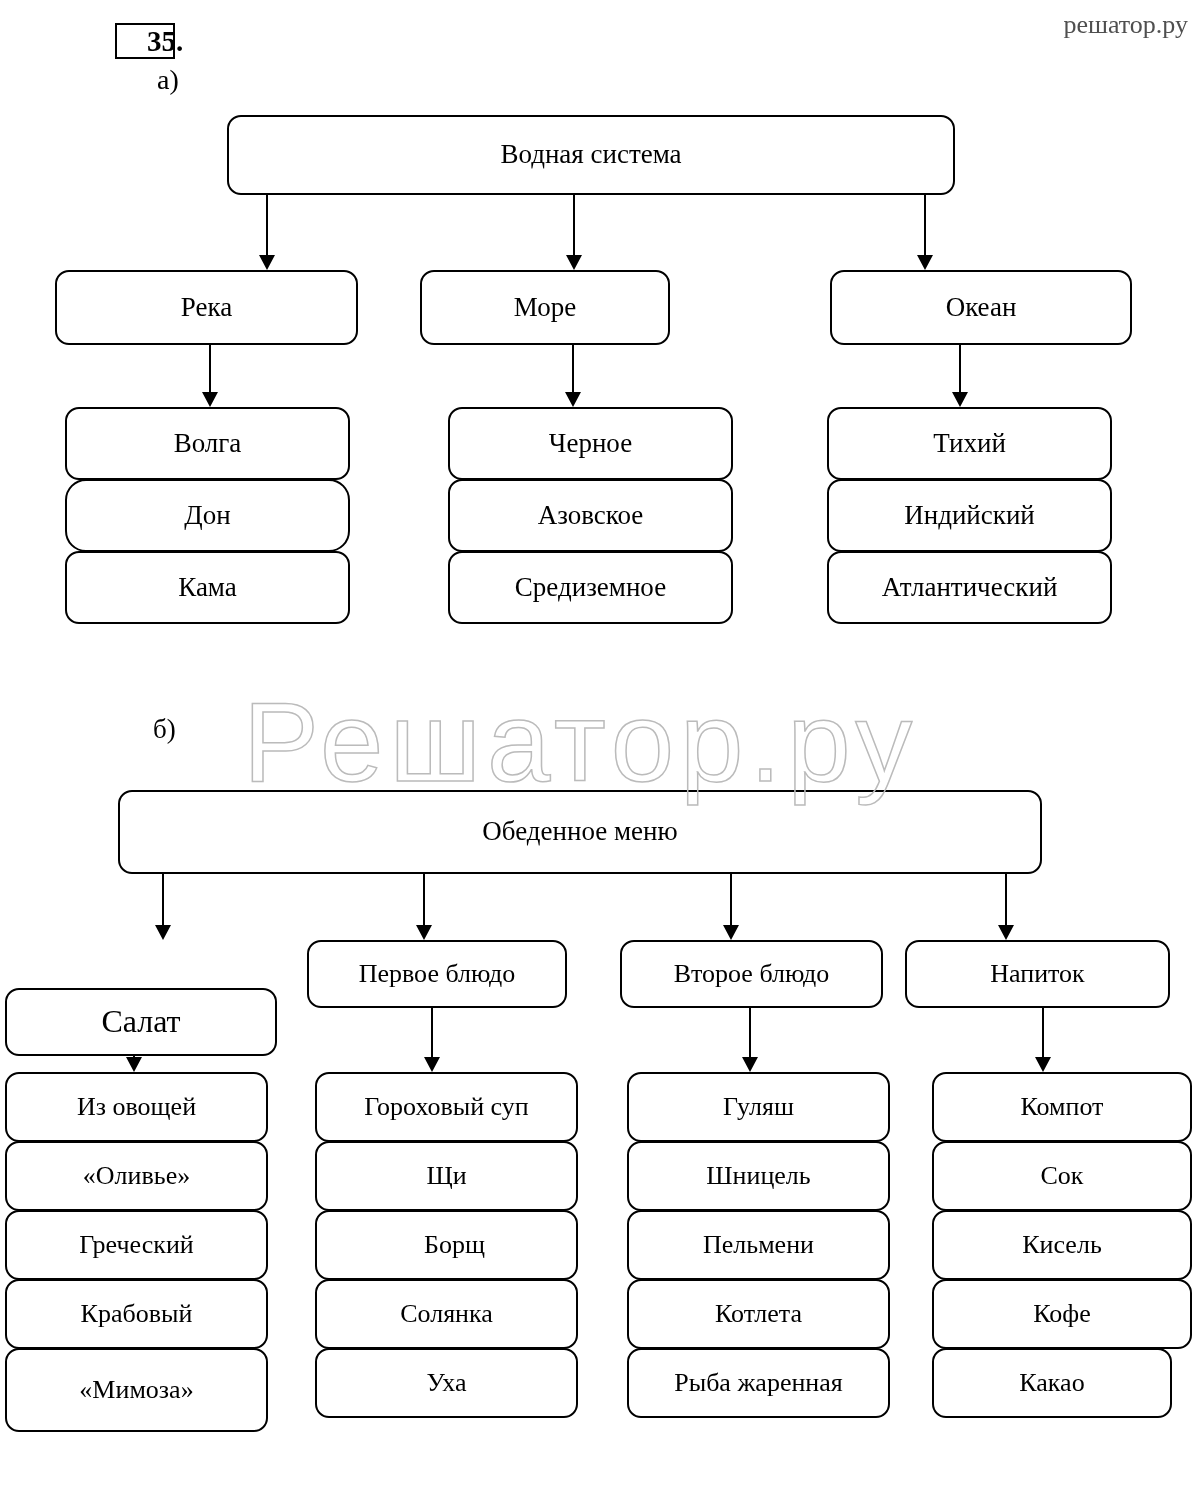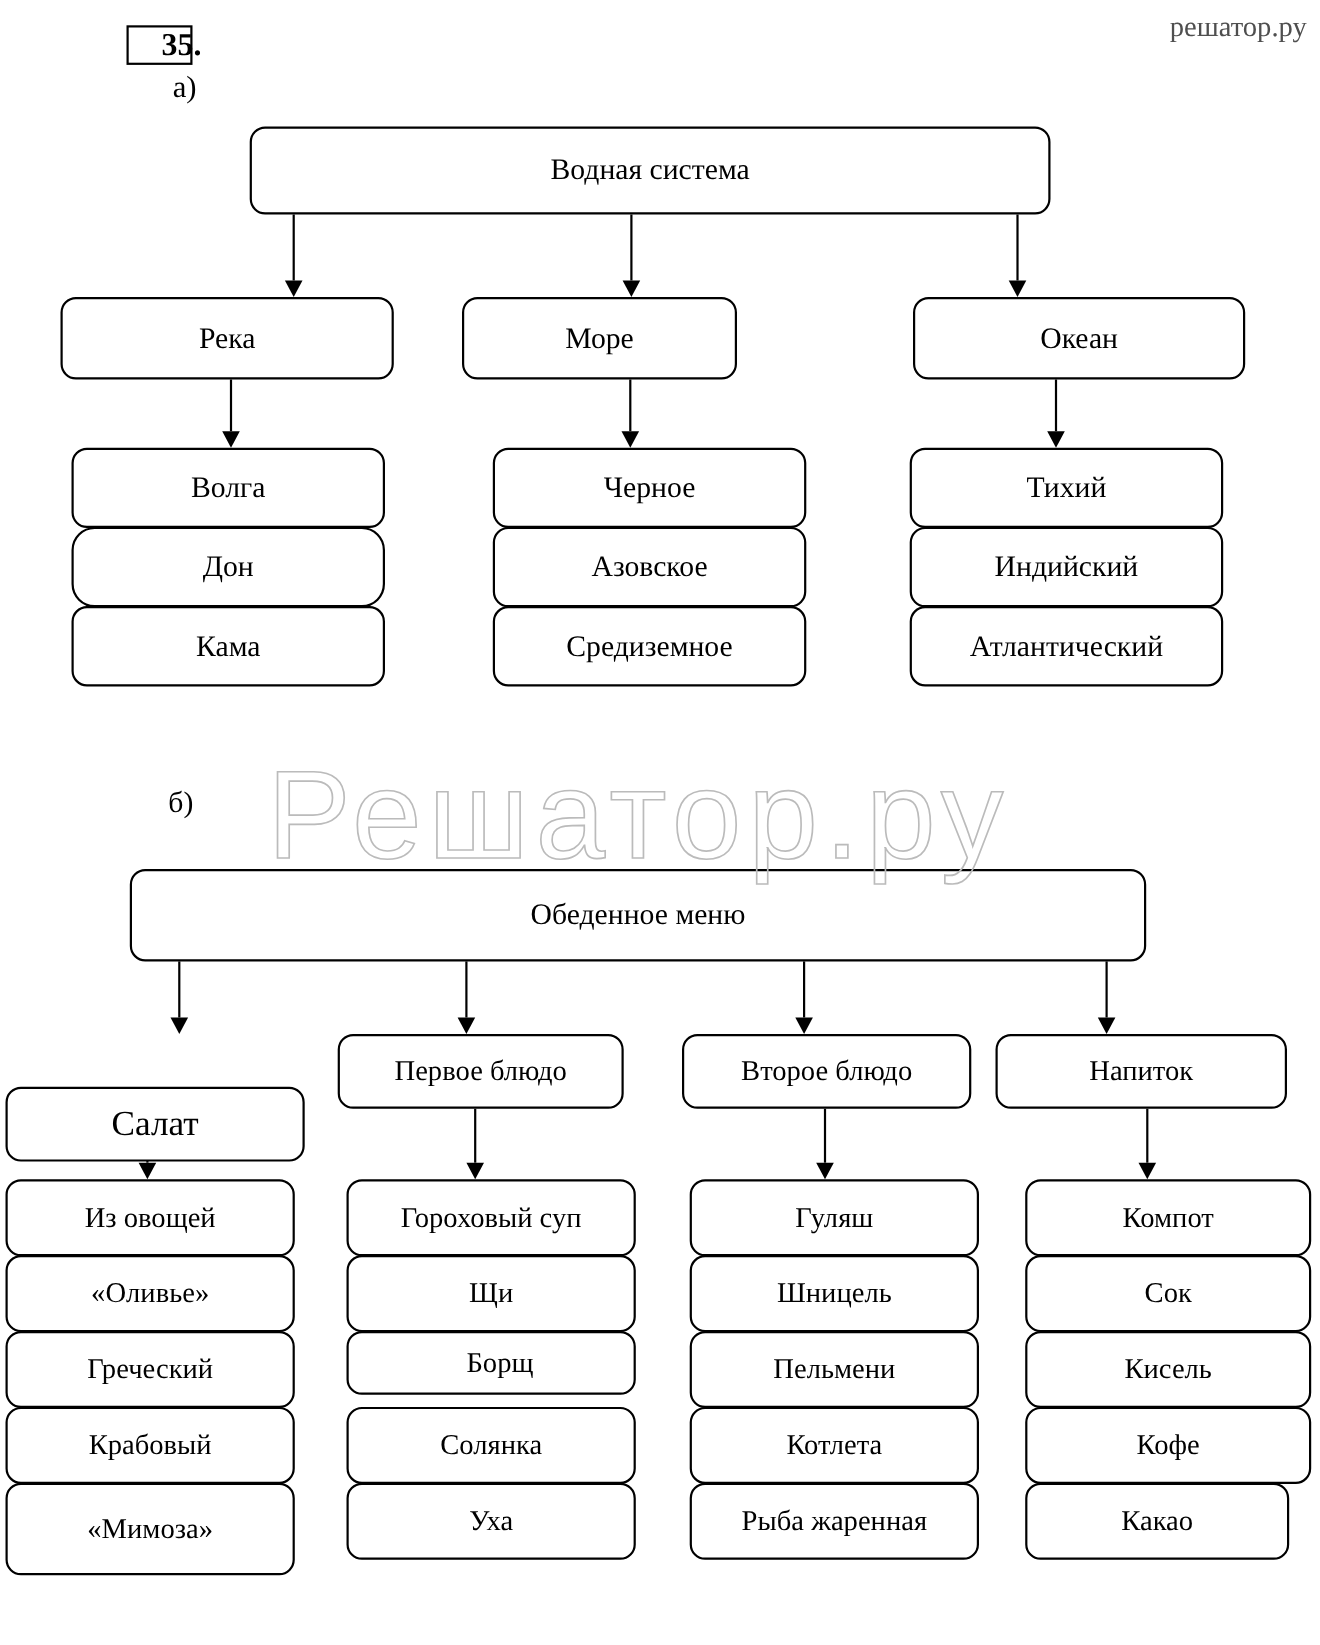--- a/index.html
+++ b/index.html
@@ -103,21 +103,21 @@
 <div class="ahead" style="left:1035px;top:1057px;"></div>
 
 <div class="box" style="left:5px;top:1072px;width:263px;height:70px;font-size:26px;">Из овощей</div>
 <div class="box" style="left:5px;top:1141px;width:263px;height:70px;font-size:26px;">«Оливье»</div>
 <div class="box" style="left:5px;top:1210px;width:263px;height:70px;font-size:26px;">Греческий</div>
 <div class="box" style="left:5px;top:1279px;width:263px;height:70px;font-size:26px;">Крабовый</div>
 <div class="box" style="left:5px;top:1348px;width:263px;height:84px;font-size:26px;">«Мимоза»</div>
 
 <div class="box" style="left:315px;top:1072px;width:263px;height:70px;font-size:26px;">Гороховый суп</div>
 <div class="box" style="left:315px;top:1141px;width:263px;height:70px;font-size:26px;">Щи</div>
-<div class="box" style="left:315px;top:1210px;width:263px;height:58px;font-size:26px;padding-left:16px;">Борщ</div>
+<div class="box" style="left:315px;top:1210px;width:263px;height:70px;font-size:26px;padding-left:16px;">Борщ</div>
 <div class="box" style="left:315px;top:1279px;width:263px;height:70px;font-size:26px;">Солянка</div>
 <div class="box" style="left:315px;top:1348px;width:263px;height:70px;font-size:26px;">Уха</div>
 
 <div class="box" style="left:627px;top:1072px;width:263px;height:70px;font-size:26px;">Гуляш</div>
 <div class="box" style="left:627px;top:1141px;width:263px;height:70px;font-size:26px;">Шницель</div>
 <div class="box" style="left:627px;top:1210px;width:263px;height:70px;font-size:26px;">Пельмени</div>
 <div class="box" style="left:627px;top:1279px;width:263px;height:70px;font-size:26px;">Котлета</div>
 <div class="box" style="left:627px;top:1348px;width:263px;height:70px;font-size:26px;">Рыба жаренная</div>
 
 <div class="box" style="left:932px;top:1072px;width:260px;height:70px;font-size:26px;">Компот</div>

